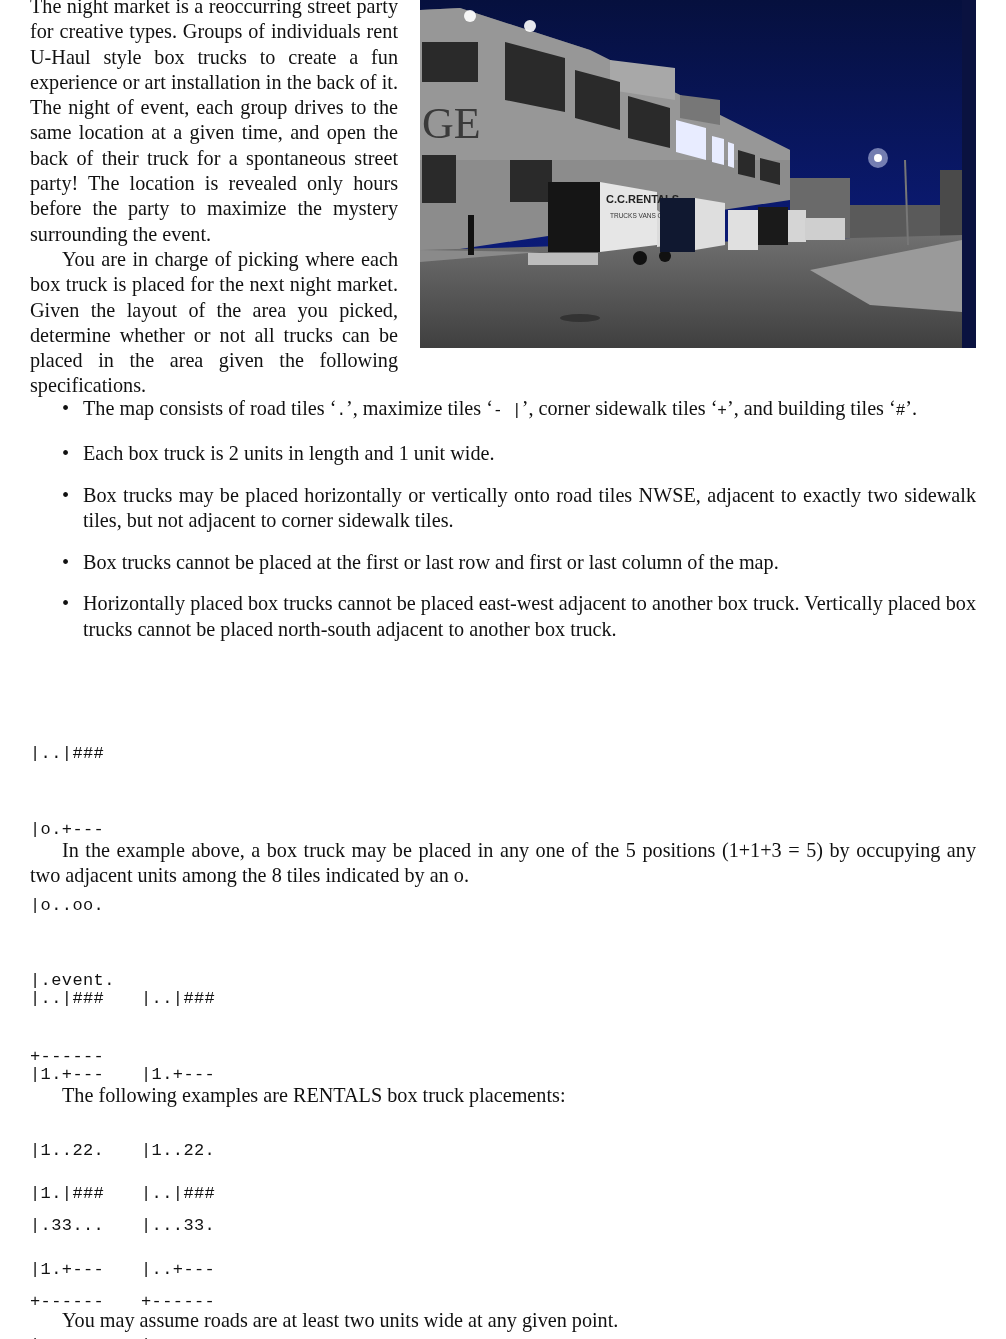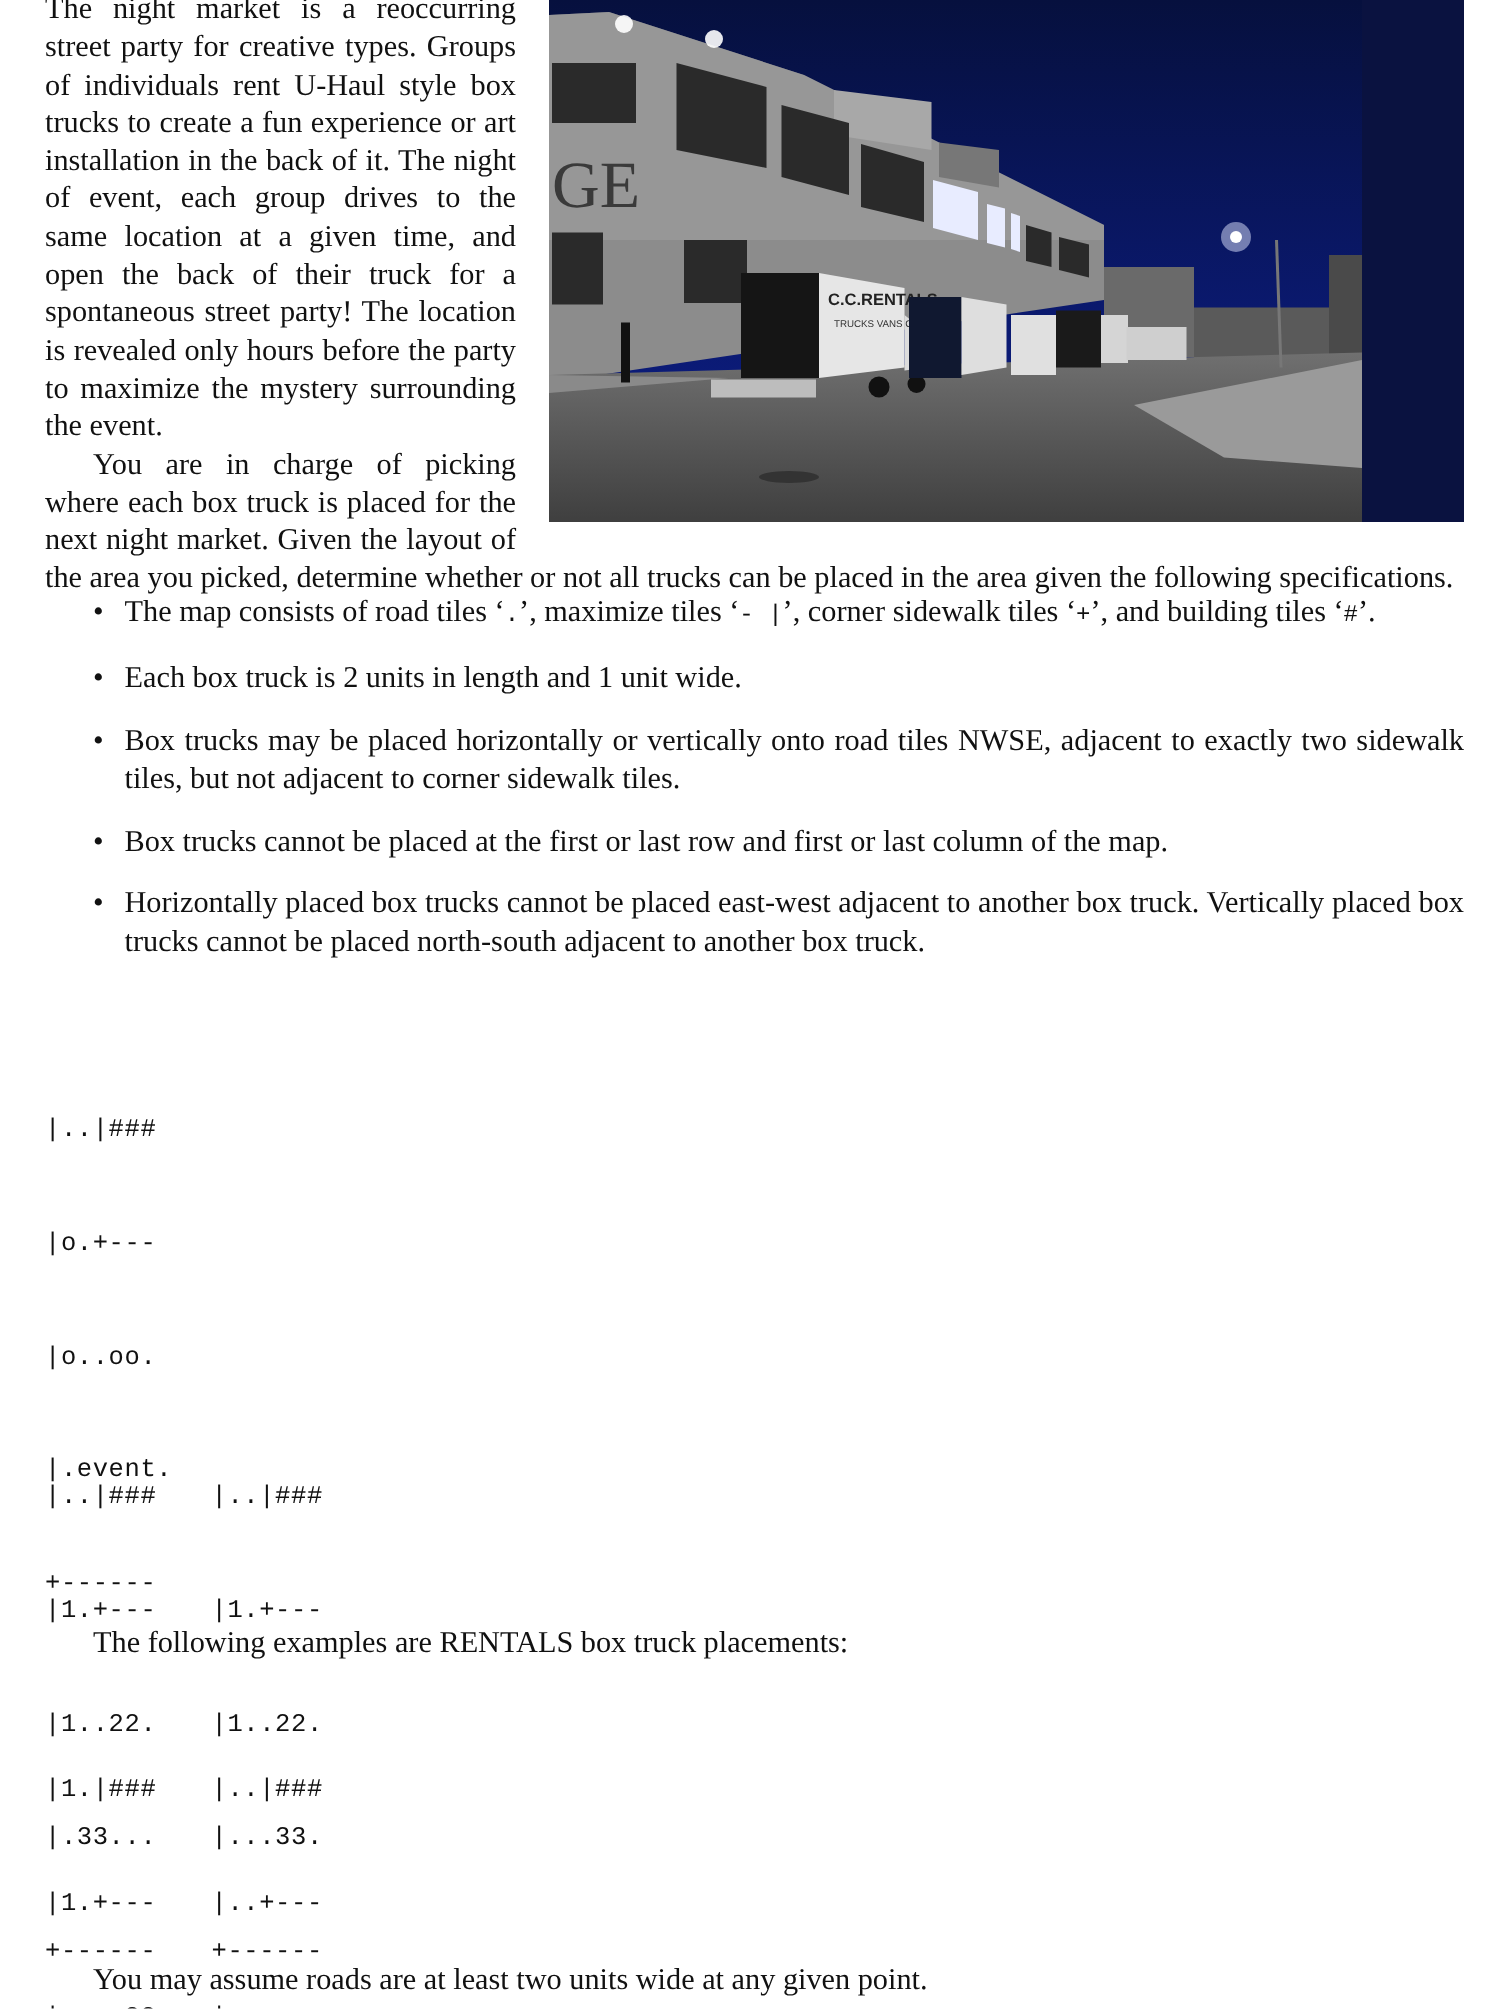--- a/index.html
+++ b/index.html
@@ -6,21 +6,21 @@
   body {
     width: 1006px; height: 1339px; position: relative; overflow: hidden;
     font-family: "DejaVu Serif", "Liberation Serif", serif;
     color: #111;
   }
   .serif { font-family: "Liberation Serif", "DejaVu Serif", serif; font-size: 20.2px; line-height: 25.3px; }
   .mono { font-family: "Liberation Mono", "DejaVu Sans Mono", monospace; font-size: 17px; line-height: 25.2px; white-space: pre; letter-spacing: 0.4px; }
 
   #intro { position: absolute; left: 30px; top: -6px; width: 946px; }
   #photo {
-    float: right; width: 610px; height: 348px; margin: 6px 0 4px 22px; position: relative; overflow: hidden;
+    float: right; width: 556px; height: 348px; margin: 6px 0 4px 22px; position: relative; overflow: hidden;
     background: #0a1240;
   }
   .para { text-align: justify; margin: 0; }
   .indent { text-indent: 32px; }
 
   #rules { position: absolute; left: 62px; top: 396px; width: 914px; margin: 0; padding: 0; list-style: none; }
   #rules li { position: relative; padding-left: 21px; margin-bottom: 16.5px; text-align: justify; }
   #rules li .bullet { position: absolute; left: 0; top: 0; }
 
   .grid-block { position: absolute; }
@@ -132,20 +132,21 @@
 
 <div class="grid-block mono" style="left:30px; top:691px;">
   <div>|..|###</div>
   <div>|o.+---</div>
   <div>|o..oo.</div>
   <div>|.event.</div>
   <div>+------</div>
 </div>
 
 <div id="para-example" class="serif">
+  <p class="para indent">In the example above, a box truck may be placed in any one of the 5 positions (1+1+3 = 5) by occupying any two adjacent units among the 8 tiles indicated by an o.</p>
 </div>
 
 <div class="grid-block mono" style="left:30px; top:936px;">
   <div>|..|###</div>
   <div>|1.+---</div>
   <div>|1..22.</div>
   <div>|.33...</div>
   <div>+------</div>
 </div>
 <div class="grid-block mono" style="left:141px; top:936px;">

